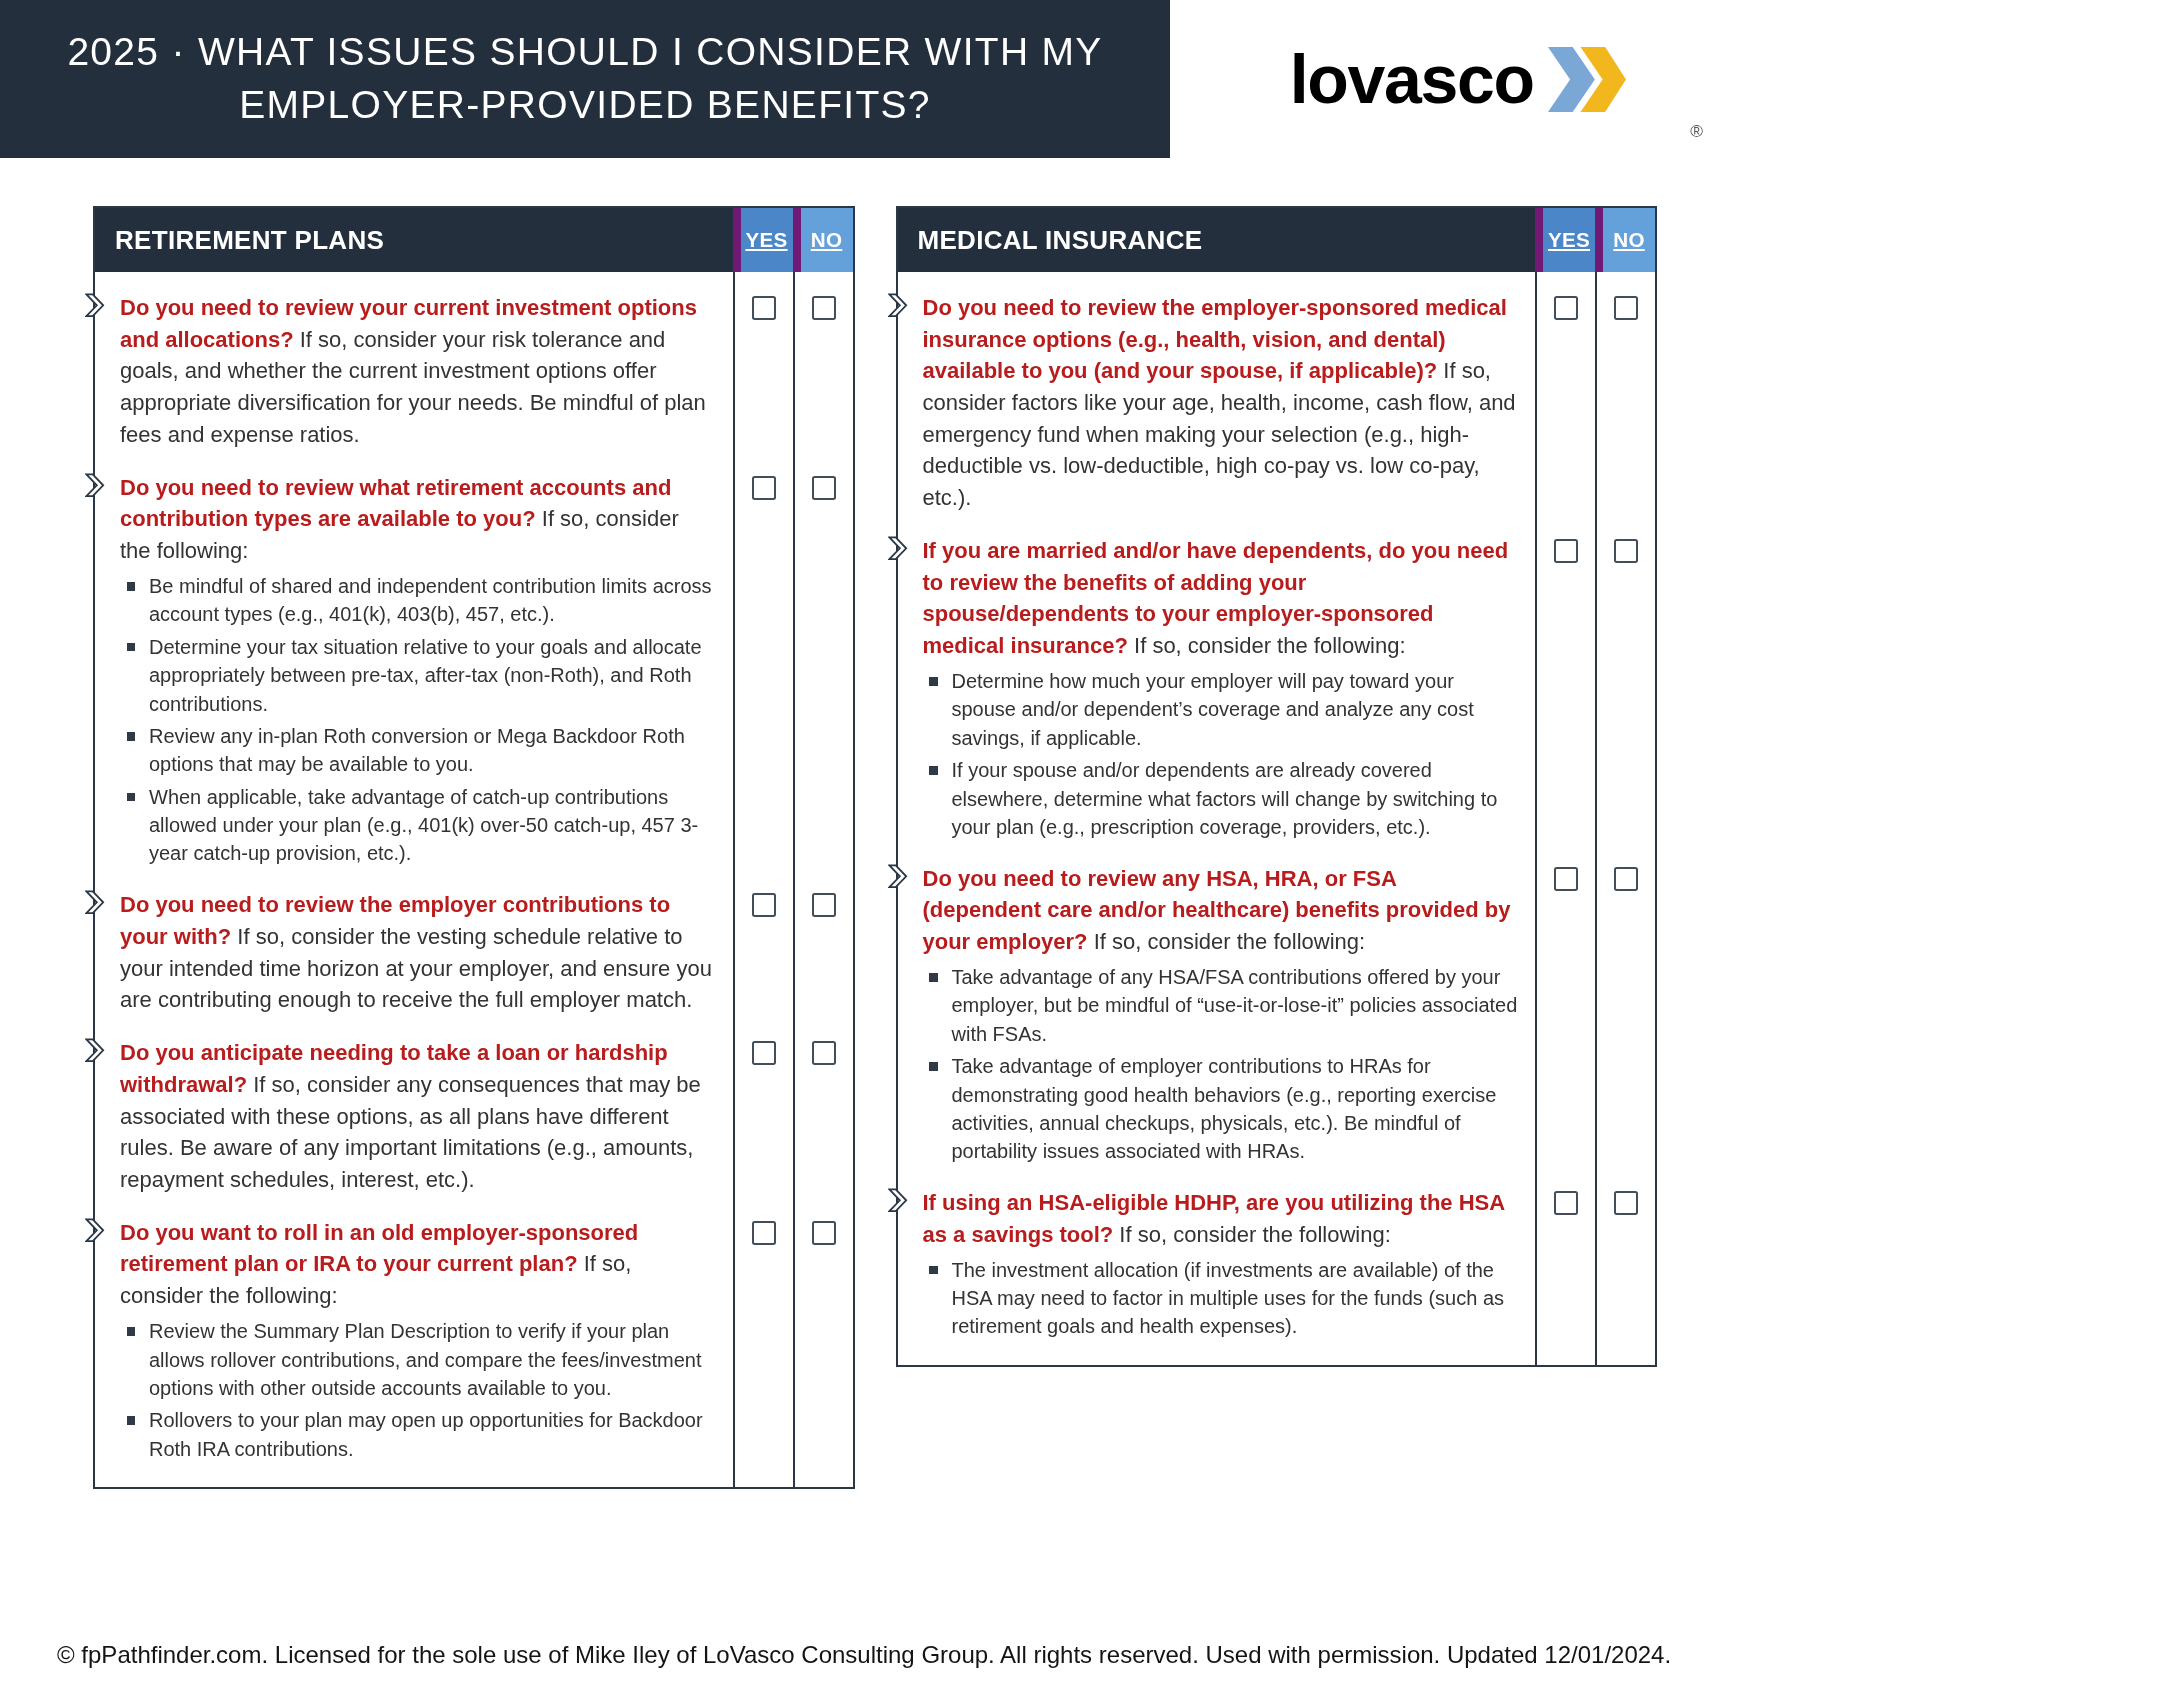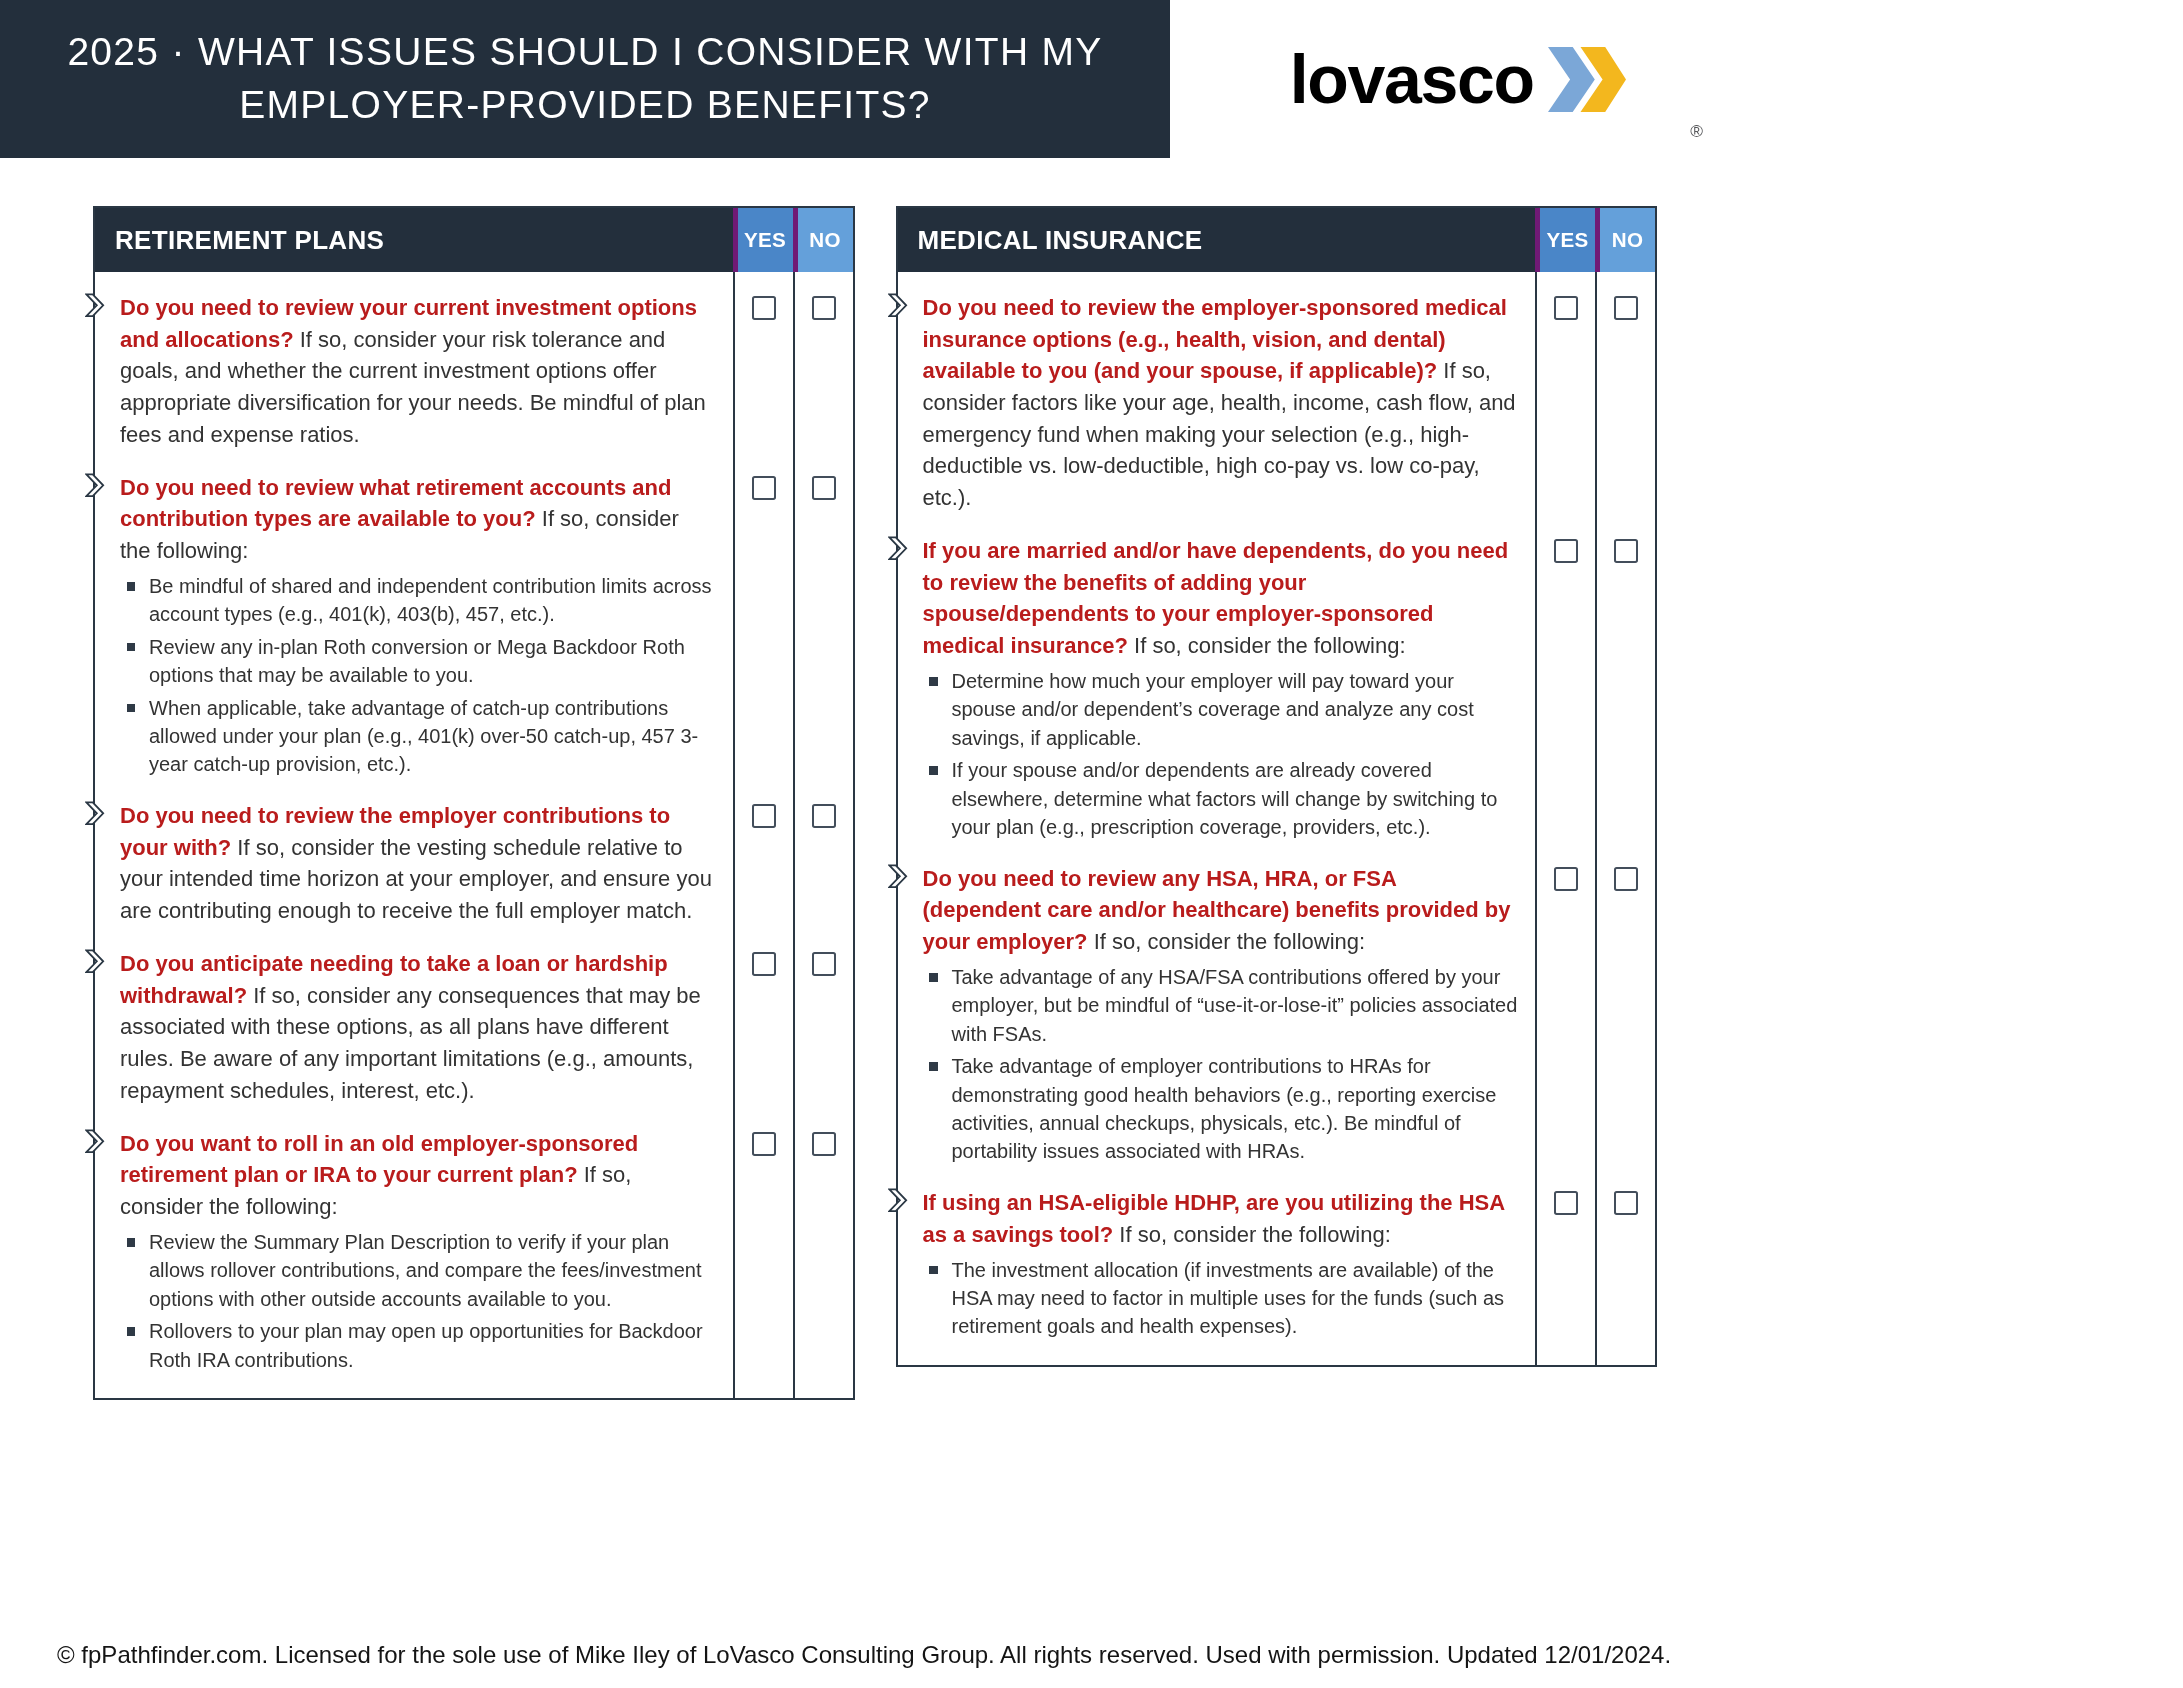--- a/index.html
+++ b/index.html
@@ -81,22 +81,23 @@
     align-items: center;
     padding-left: 20px;
   }
   .col-head {
     display: flex;
     align-items: center;
     justify-content: center;
     color: #ffffff;
     font-size: 20.6px;
     font-weight: 700;
-    border-left: 5px solid #701a75;
+    border-left: 8px solid #701a75;
     letter-spacing: 0.3px;
+    text-decoration: underline;
   }
   .col-head.yes { background: #4A86C8; }
   .col-head.no  { background: #64A0DA; }
 
   .item { display: grid; grid-template-columns: 1fr 60px 60px; }
   .item-text { padding: 13.3px 17.3px 8px 25px; }
   .item:first-child .item-text { padding-top: 20px; }
   .item:last-child .item-text { padding-bottom: 24px; }
 
   .cell {
@@ -209,20 +210,21 @@
           <div class="item-text">
             <p class="question">
               <span class="chevron">
                   <svg viewBox="0 0 22 27">
                     <path d="M1.5 1.5 H8.5 L20 13.5 L8.5 25.5 H1.5 L13 13.5 Z" fill="#ffffff" stroke="#2A3744" stroke-width="2"></path>
                   </svg>
                 </span><strong>Do you need to review what retirement accounts and contribution types are available to you?</strong> <span>If so, consider the following:</span>
             </p>
             <ul class="bullets">
               <li>Be mindful of shared and independent contribution limits across account types (e.g., 401(k), 403(b), 457, etc.).</li>
+              <li>Determine your tax situation relative to your goals and allocate appropriately between pre-tax, after-tax (non-Roth), and Roth contributions.</li>
               <li>Review any in-plan Roth conversion or Mega Backdoor Roth options that may be available to you.</li>
               <li>When applicable, take advantage of catch-up contributions allowed under your plan (e.g., 401(k) over-50 catch-up, 457 3-year catch-up provision, etc.).</li>
             </ul>
           </div>
           <div class="cell">
               <span class="checkbox"></span>
             </div>
           <div class="cell">
               <span class="checkbox"></span>
             </div>

